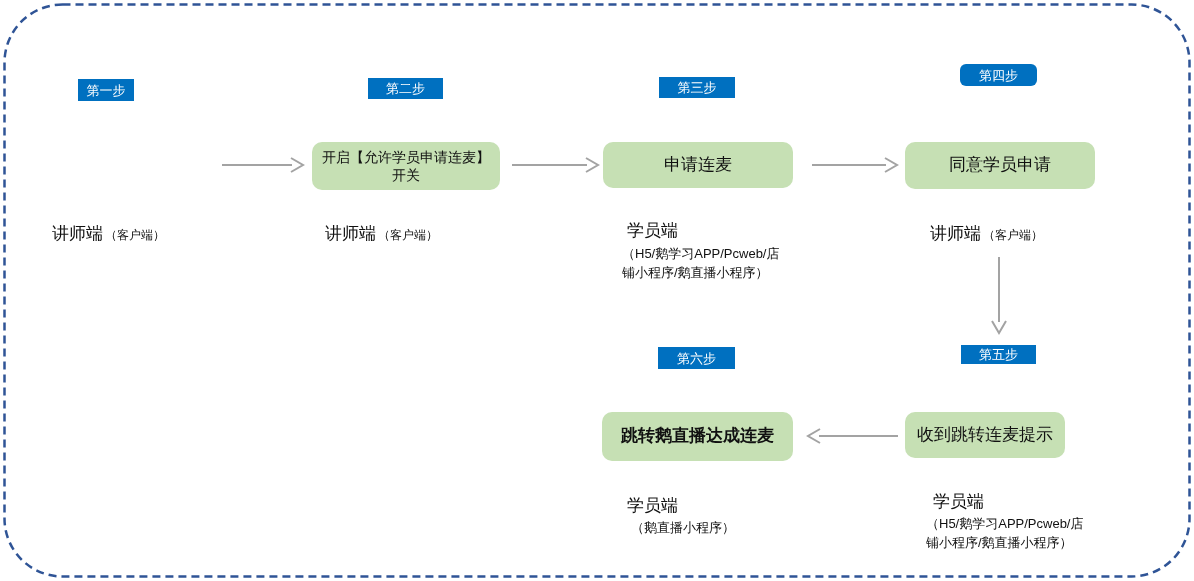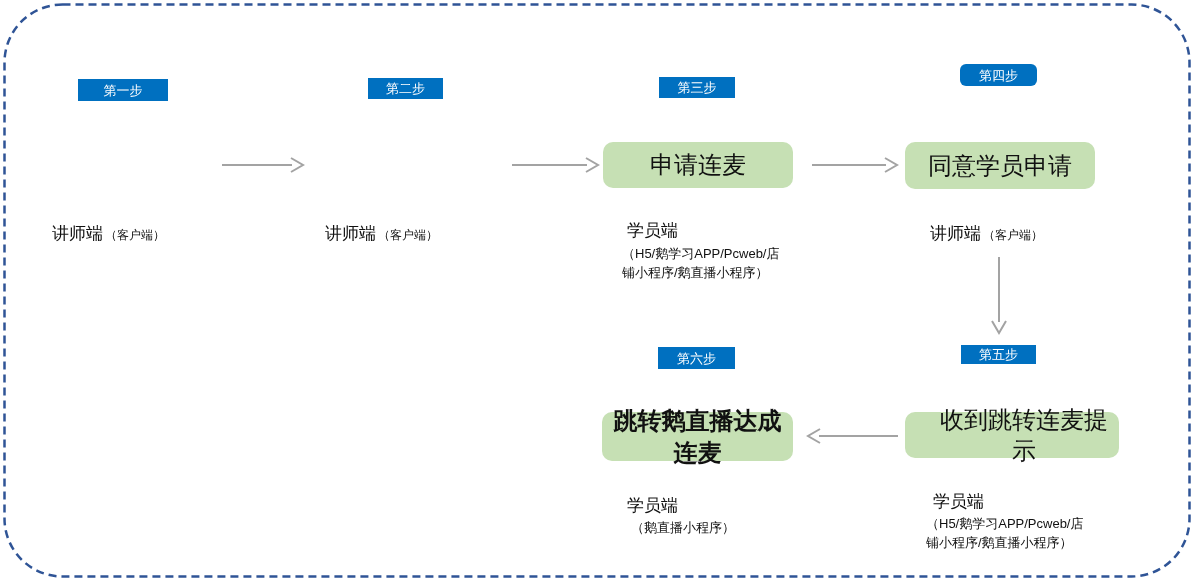--- a/index.html
+++ b/index.html
@@ -44,21 +44,21 @@
     display:flex;align-items:center;justify-content:center;
     white-space:nowrap;
   }
   .box{
     position:absolute;
     border-radius:10px;
     background:var(--box_green);
     color:var(--text_black);
     display:flex;align-items:center;justify-content:center;
     text-align:center;
-    font-size:24px;
+    font-size:17px;
     white-space:pre-line;
     line-height:1.3;
   }
   .box.light{background:var(--box_green_light);font-size:20px;}
   .box.small{font-size:14px;}
   .role{
     position:absolute;
     color:var(--text_black);
     white-space:nowrap;
   }
@@ -66,32 +66,32 @@
   .role .role-note{font-size:12px;margin-left:2px;}
   .detail{
     position:absolute;
     color:var(--text_black);
     font-size:13px;
     line-height:1.45;
     white-space:pre-line;
     width:195px;
   }
   
-  #badge1{left:78px;top:79px;width:90px;height:22px;}
+  #badge1{left:78px;top:79px;width:56px;height:22px;}
   #badge2{left:368px;top:78px;width:75px;height:21px;text-align:right;}
   #badge3{left:659px;top:77px;width:76px;height:21px;}
   #badge4{left:960px;top:64px;width:77px;height:22px;border-radius:6px;}
   #badge5{left:961px;top:345px;width:75px;height:19px;}
   #badge6{left:658px;top:347px;width:77px;height:22px;}
 
   #box1{left:22px;top:142px;width:186px;height:47px;}
   #box2{left:312px;top:142px;width:188px;height:48px;}
   #box3{left:603px;top:142px;width:190px;height:46px;}
   #box4{left:905px;top:142px;width:190px;height:47px;}
-  #box5{left:905px;top:412px;width:190px;height:46px;padding-left:24px;}
+  #box5{left:905px;top:412px;width:160px;height:46px;}
   #box6{left:602px;top:412px;width:191px;height:49px;font-weight:bold;}
 
   #role1{left:52px;top:222px;}
   #role2{left:325px;top:222px;}
   #role3{left:627px;top:219px;}
   #role4{left:930px;top:222px;}
   #role5{left:933px;top:490px;}
   #role6{left:627px;top:494px;}
 
   #detail3{left:622px;top:245px;}
@@ -112,20 +112,22 @@
     <path class="arrow" d="M999 257 V322 M992 321 L999 333 L1006 321"></path>
     <path class="arrow" d="M898 436 H819 M820 429 L808 436 L820 443"></path>
   </svg>
 
   <div id="badge1" class="badge">第一步</div>
   <div id="role1" class="role">
     <span class="role-main">讲师端</span><span class="role-note">（客户端）</span>
   </div>
 
   <div id="badge2" class="badge">第二步</div>
+  <div id="box2" class="box small">开启【允许学员申请连麦】
+开关</div>
   <div id="role2" class="role">
     <span class="role-main">讲师端</span><span class="role-note">（客户端）</span>
   </div>
 
   <div id="badge3" class="badge">第三步</div>
   <div id="box3" class="box">申请连麦</div>
   <div id="role3" class="role">
     <span class="role-main">学员端</span>
   </div>
   <div id="detail3" class="detail">（H5/鹅学习APP/Pcweb/店

